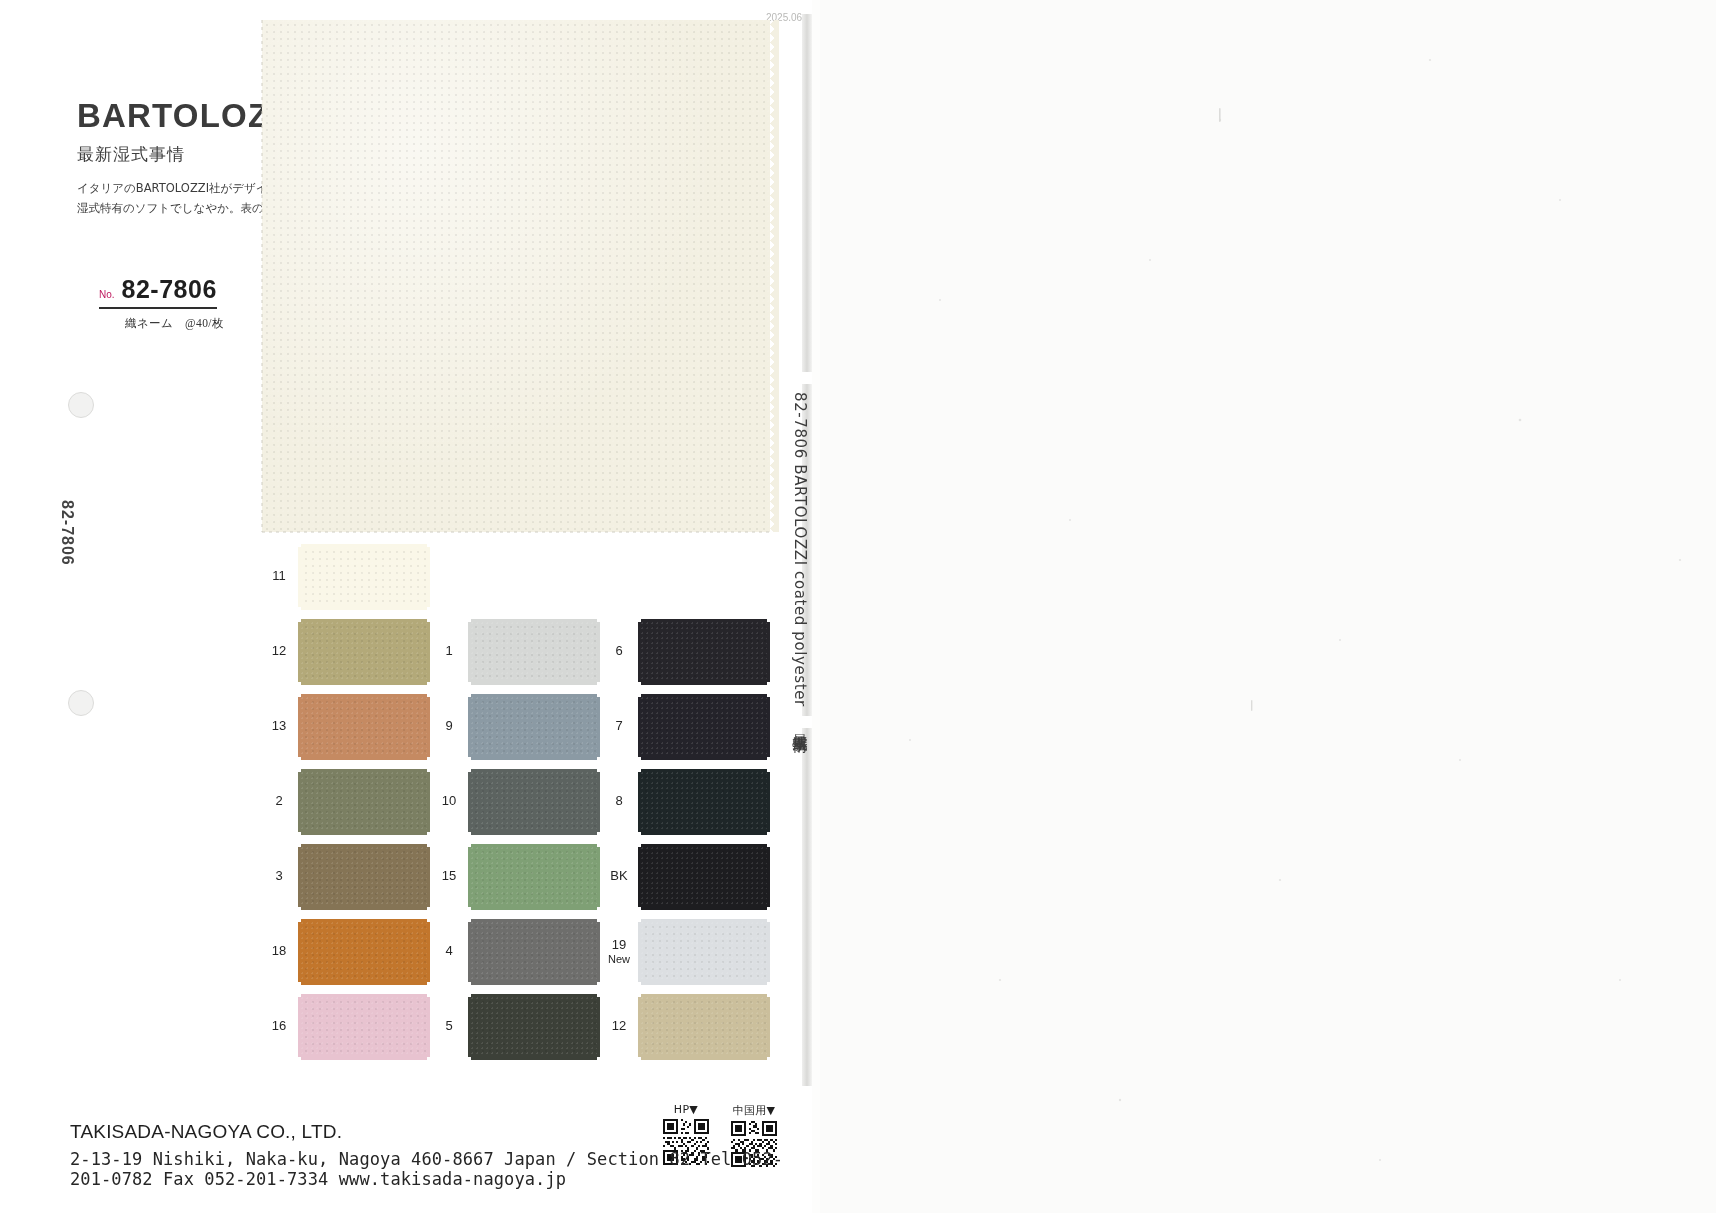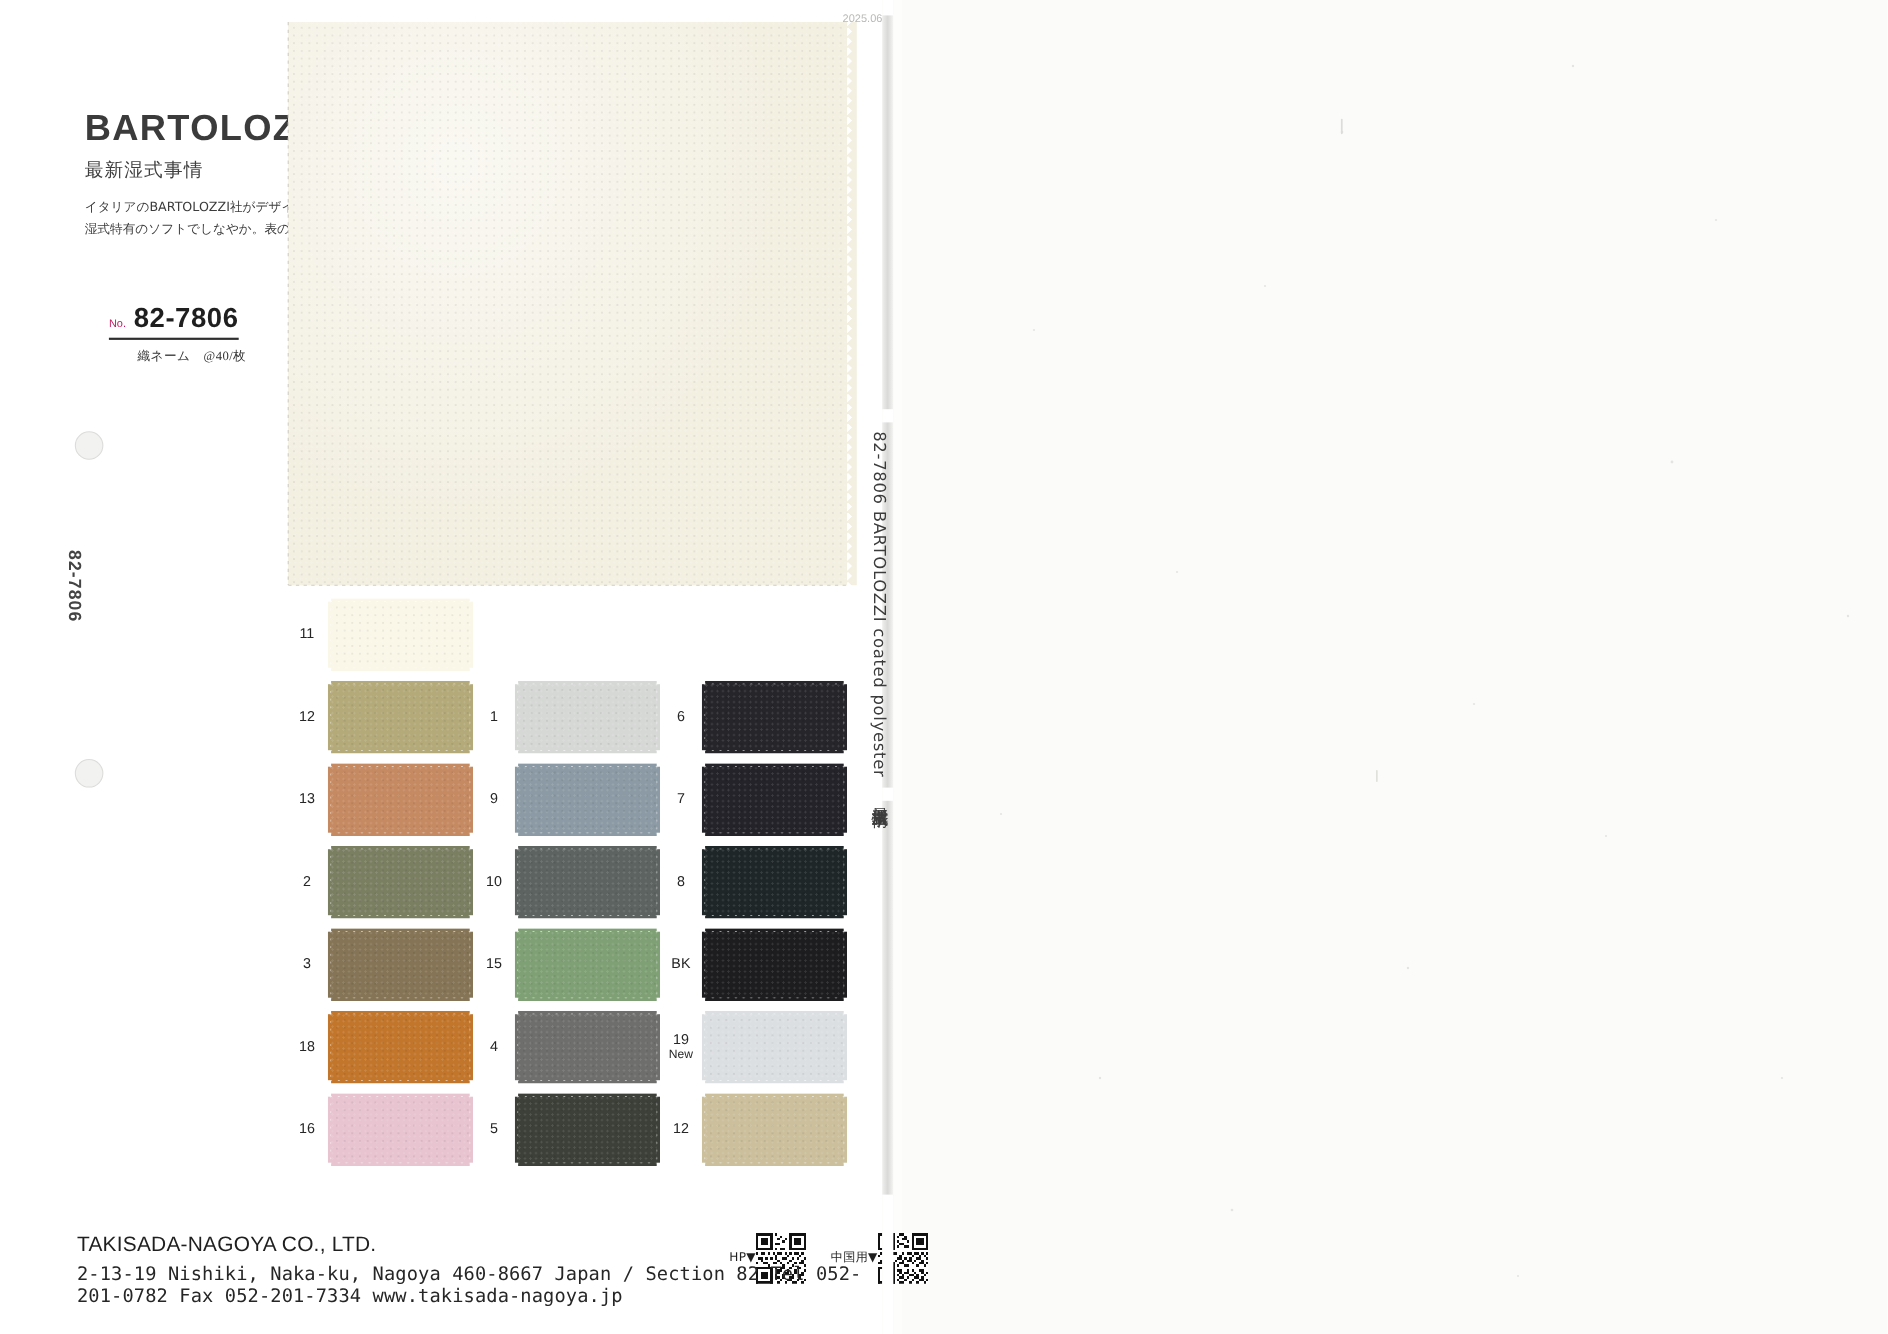--- a/index.html
+++ b/index.html
@@ -163,21 +163,21 @@
   #footer .co{
     font-size:19px;font-weight:normal;color:#1f1f1f;letter-spacing:.2px;
     font-family:"Liberation Sans", sans-serif;
   }
   #footer .addr{
     margin-top:6px;font-size:17px;color:#262626;letter-spacing:.1px;
     font-family:"DejaVu Sans Mono", monospace;
   }
 
   #qr-block{position:absolute;left:663px;bottom:46px;display:flex;gap:22px;}
-  .qr-item{display:flex;flex-direction:row;align-items:center;}
+  .qr-item{display:flex;flex-direction:column;align-items:center;}
   .qr-item .cap{font-size:11px;color:#1f1f1f;margin-bottom:3px;letter-spacing:.3px;
     font-family:"DejaVu Sans", sans-serif;white-space:nowrap;}
   .qr-code{width:46px;height:46px;}
 </style>
 </head>
 <body>
 
 <div id="scan">
 
   <div id="scanner-bg"></div>

